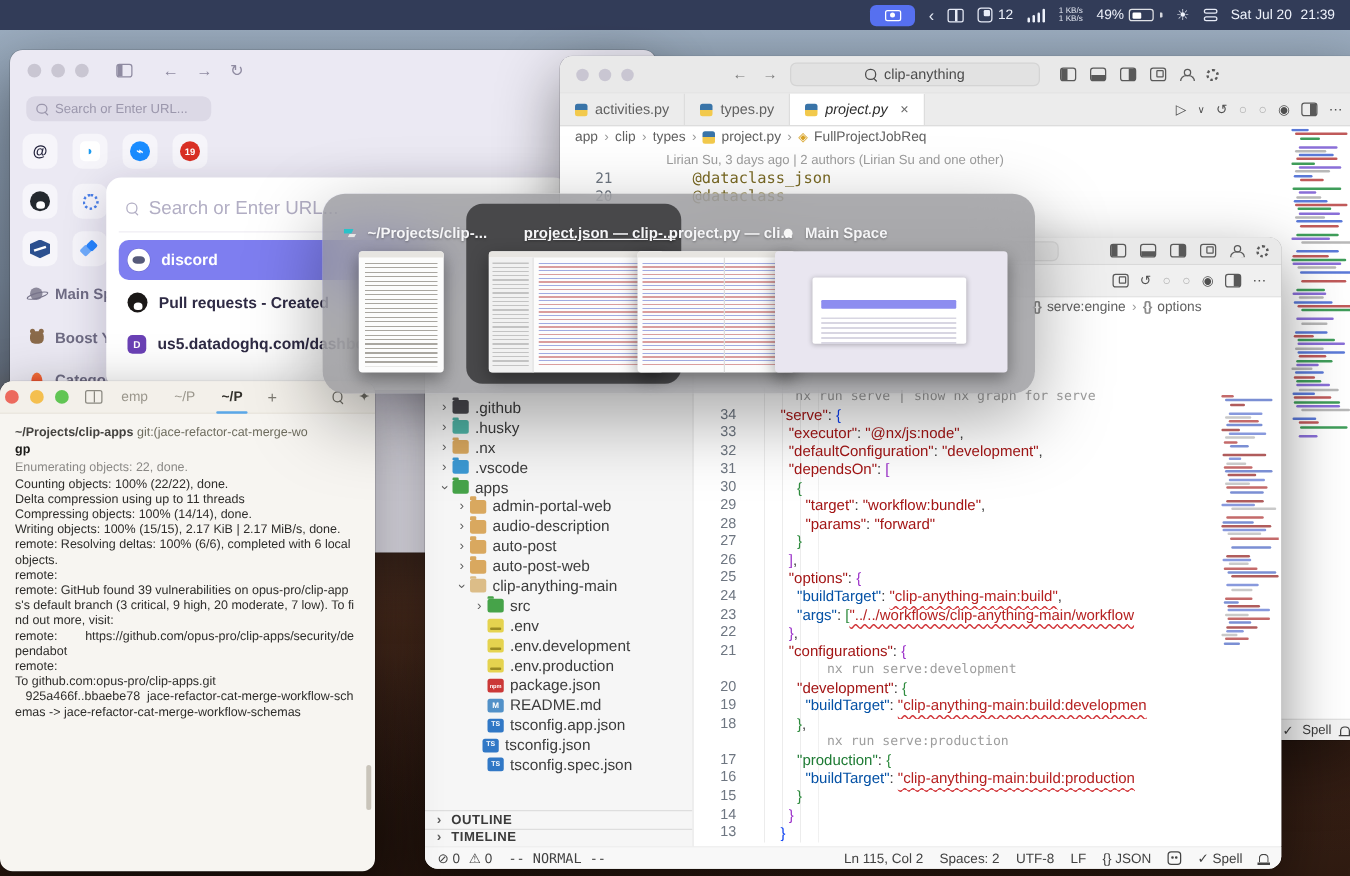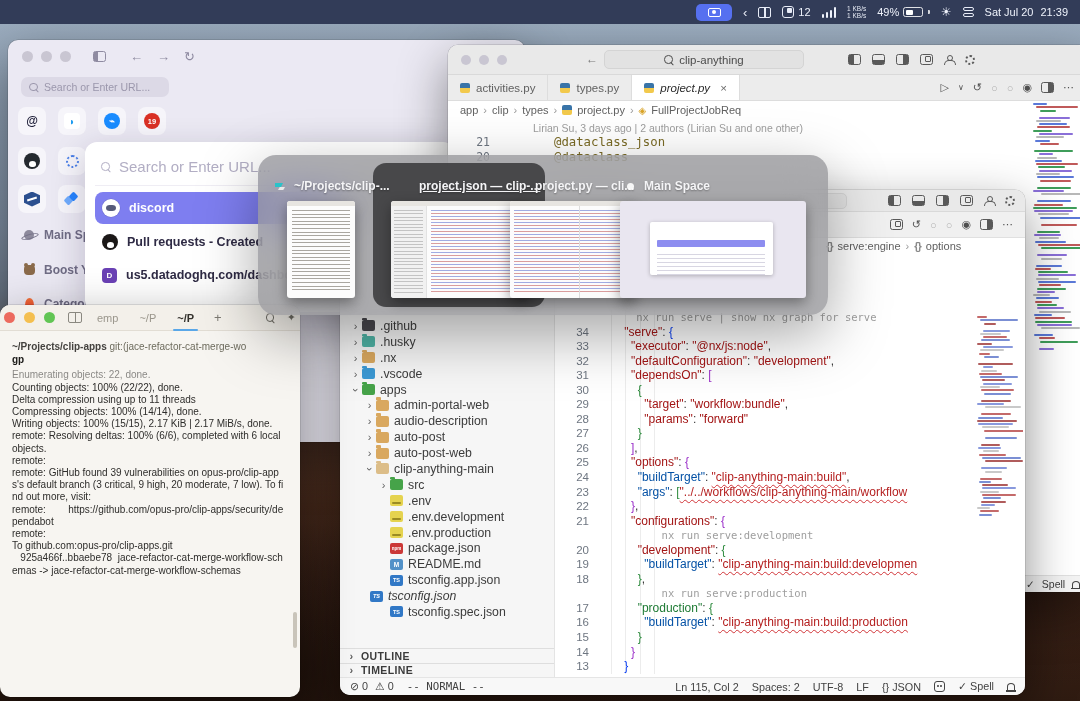--- a/index.html
+++ b/index.html
@@ -378,21 +378,21 @@
     <div class="vs-title"></div>
     <div class="dots">
         <span class="dot gray"></span>
         <span class="dot gray"></span>
         <span class="dot gray"></span>
       </div>
     <div class="vb-nav">
         <span>←</span>
         <span>→</span>
       </div>
-    <div class="vs-pill" style="left:156px;top:5px;width:200px;height:19px;">
+    <div class="vs-pill" style="left:184px;top:5px;width:200px;height:19px;">
         <span class="ico-search"></span>
         <span>clip-anything</span>
       </div>
     <div class="vs-icons" style="left:400px;top:9px;">
       <span class="pi l"></span>
       <span class="pi b"></span>
       <span class="pi r"></span>
       <span class="pi g"></span>
       <span class="person"></span>
       <span class="gear"></span>
@@ -631,21 +631,21 @@
             <div class="xrow" style="padding-left: 38px;">
               <span style="width: 11px; flex: 0 0 auto;"></span>
               <span class="fic f-md"></span>
               <span style="white-space: nowrap;">README.md</span>
             </div>
             <div class="xrow" style="padding-left: 38px;">
               <span style="width: 11px; flex: 0 0 auto;"></span>
               <span class="fic f-ts"></span>
               <span style="white-space: nowrap;">tsconfig.app.json</span>
             </div>
-            <div class="xrow" style="padding-left: 18px; font-style: italic;">
+            <div class="xrow" style="padding-left: 34px;">
               <span style="width: 11px; flex: 0 0 auto;"></span>
               <span class="fic f-ts"></span>
               <span style="white-space: nowrap;">tsconfig.json</span>
             </div>
             <div class="xrow" style="padding-left: 38px;">
               <span style="width: 11px; flex: 0 0 auto;"></span>
               <span class="fic f-ts"></span>
               <span style="white-space: nowrap;">tsconfig.spec.json</span>
             </div>
           </div>

